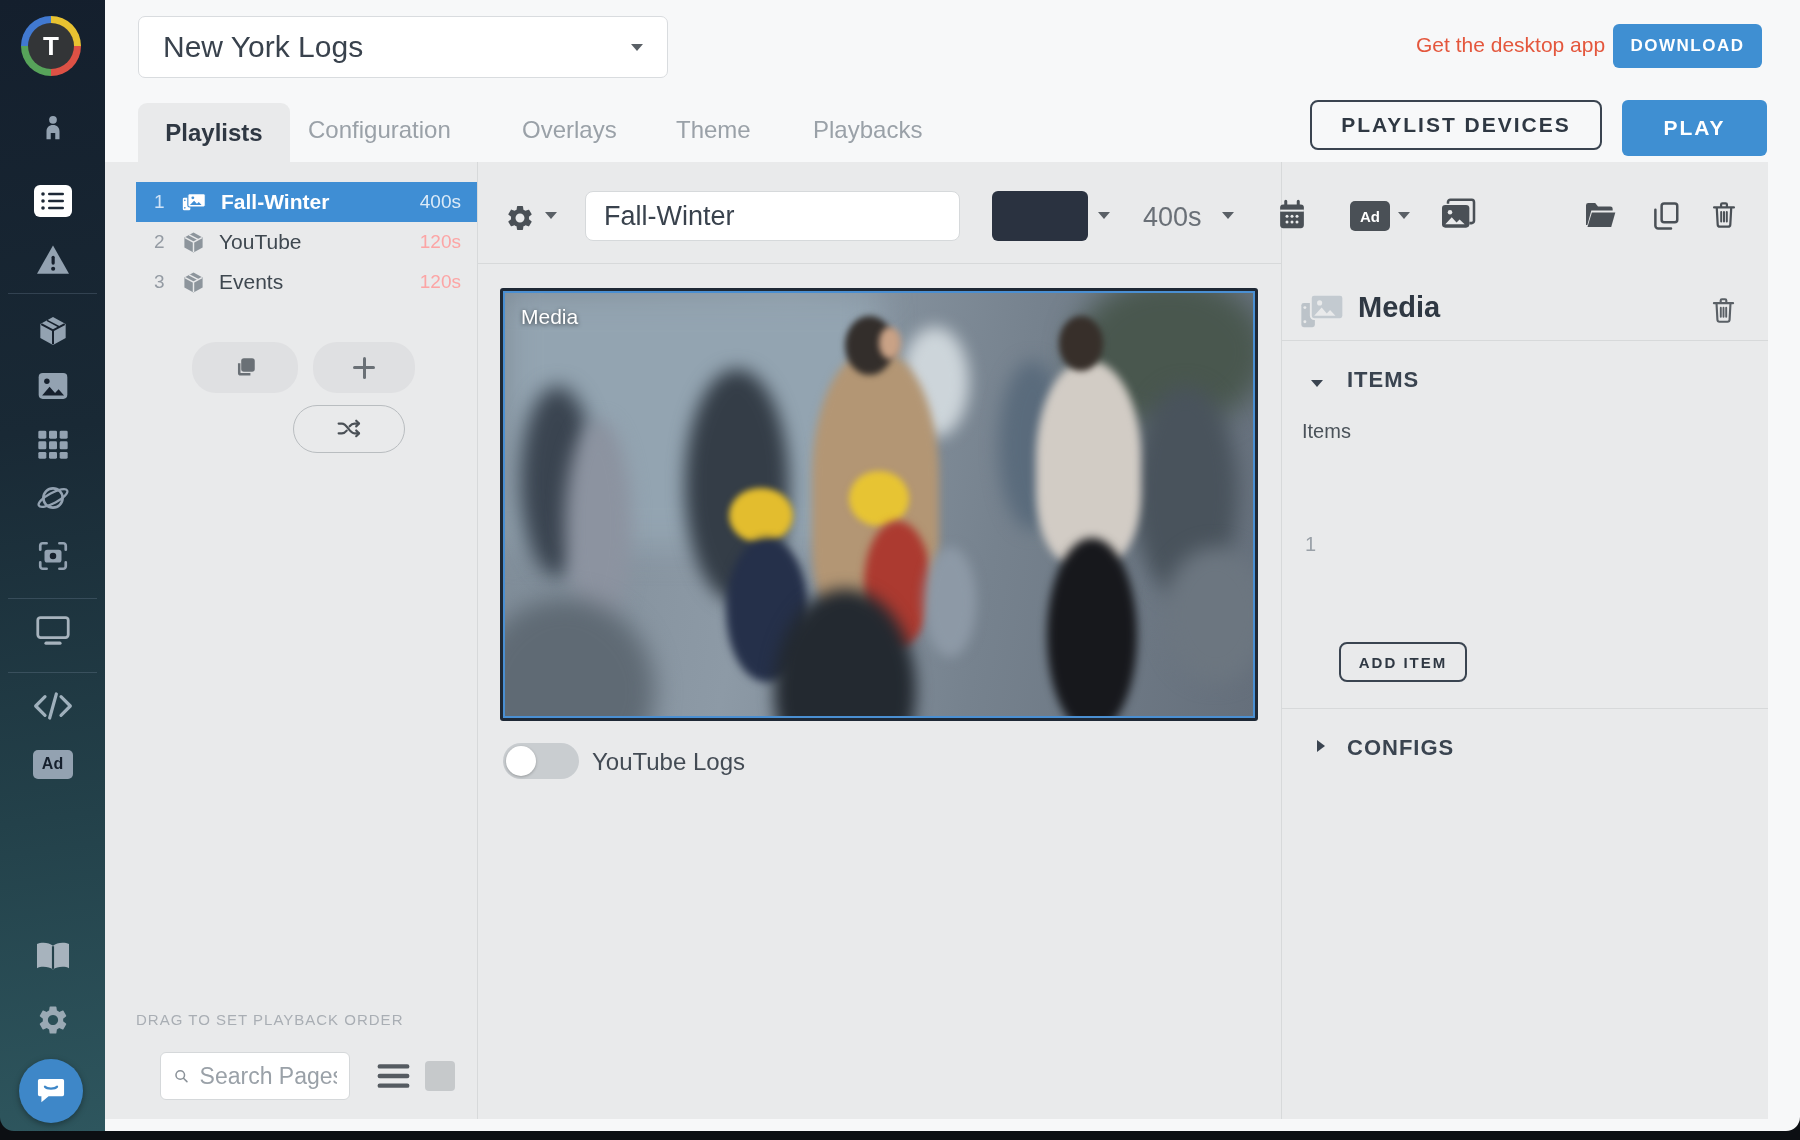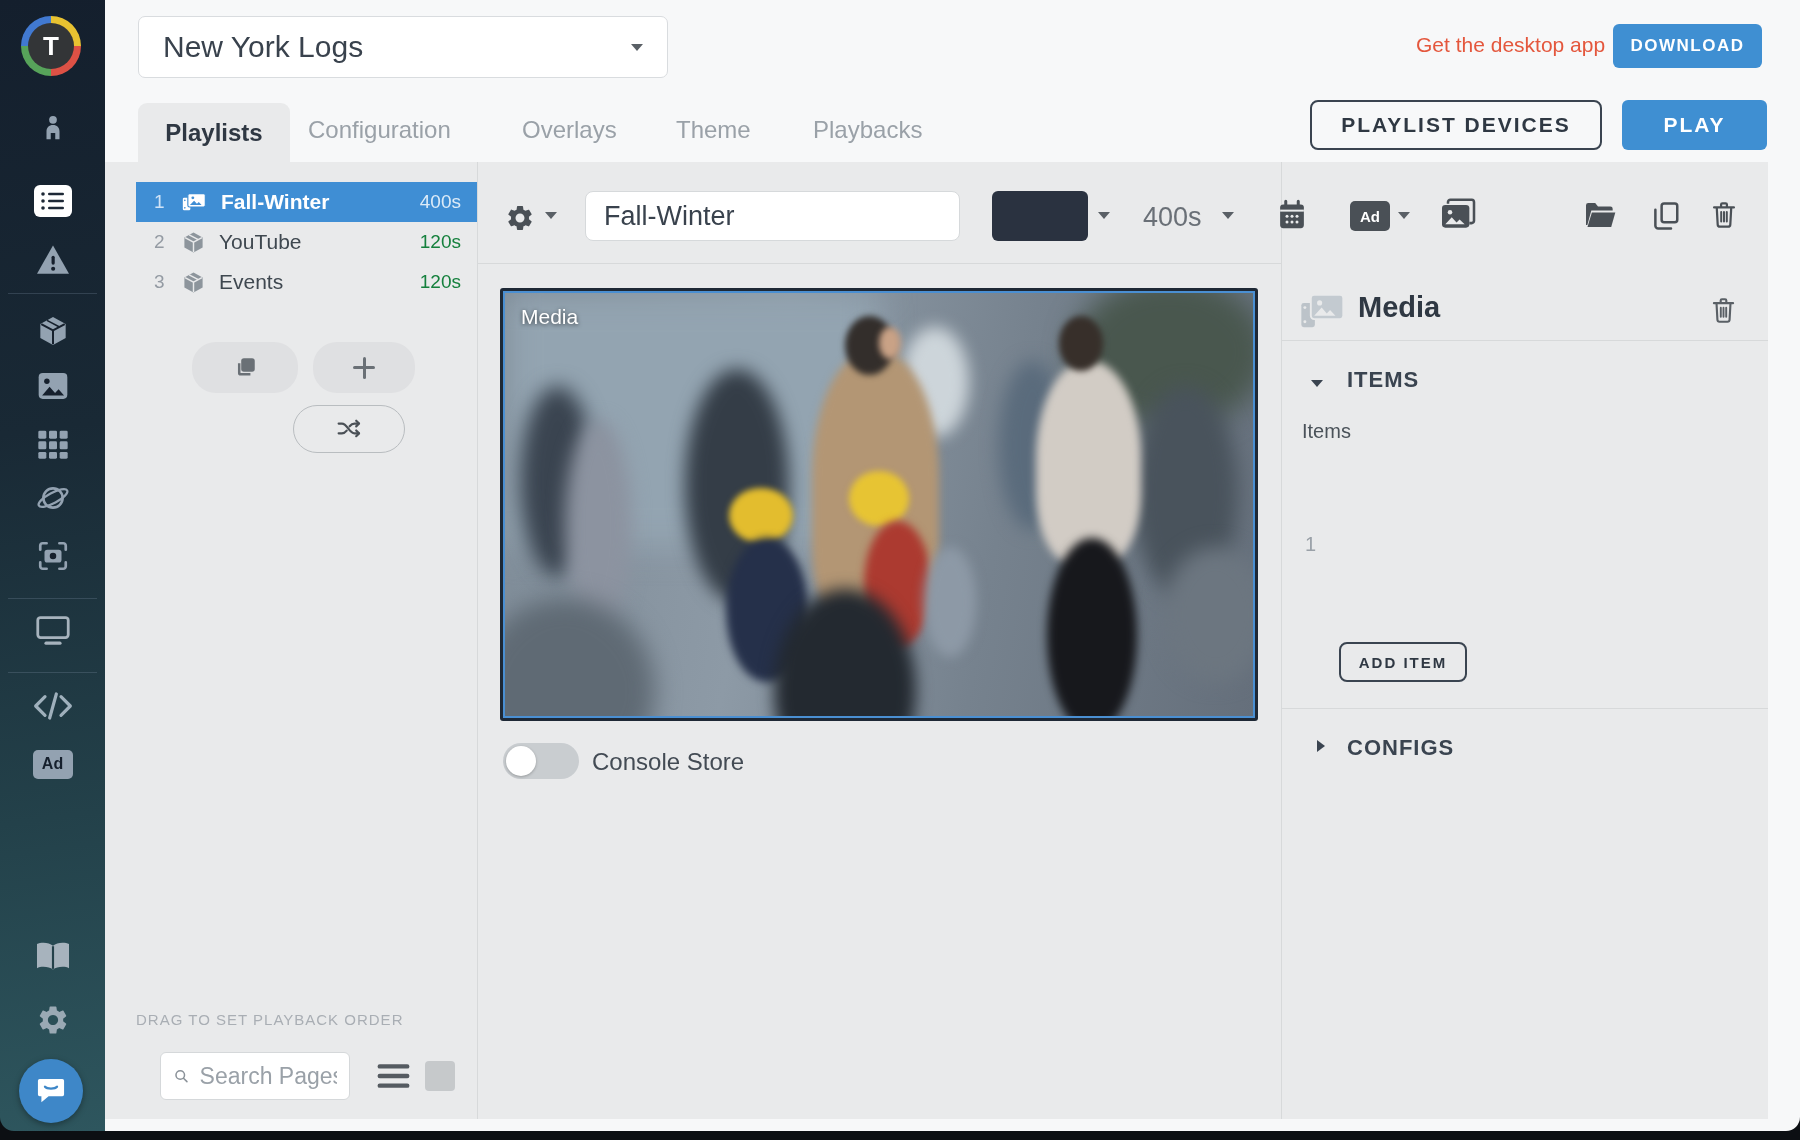--- a/index.html
+++ b/index.html
@@ -18,33 +18,33 @@
   .logo-core{width:46px;height:46px;border-radius:50%;background:#333537;color:#fff;display:flex;align-items:center;justify-content:center;font-size:26px;font-weight:bold;}
   .list-btn{width:38px;height:32px;background:#fff;border-radius:6px;display:flex;align-items:center;justify-content:center;}
   .ad-badge-side{width:40px;height:29px;background:#93a2b1;border-radius:5px;color:#16202d;font-weight:bold;font-size:16px;display:flex;align-items:center;justify-content:center;}
   .chat-fab{left:19px;top:1059px;width:64px;height:64px;border-radius:50%;background:#3e87c8;display:flex;align-items:center;justify-content:center;box-shadow:0 2px 6px rgba(0,0,0,.35);}
   
   .store-select{left:138px;top:16px;width:530px;height:62px;background:#fff;border:1px solid #d9dcdf;border-radius:7px;display:flex;align-items:center;padding:0 24px;box-sizing:border-box;color:#39424d;font-size:30px;}
   .store-select .sp{flex:1;}
   .red-link{left:1416px;top:33px;color:#e4573d;font-size:21px;cursor:pointer;}
   .btn-blue{background:#3f8fd2;color:#fff;border:none;border-radius:6px;font-weight:bold;font-family:"Liberation Sans",sans-serif;display:flex;align-items:center;justify-content:center;cursor:pointer;}
   .dl-btn{left:1613px;top:24px;width:149px;height:44px;font-size:17px;letter-spacing:1.5px;}
-  .play-btn{left:1622px;top:100px;width:145px;height:50px;font-size:21px;letter-spacing:2px;}
+  .play-btn{left:1622px;top:100px;width:145px;height:56px;font-size:21px;letter-spacing:2px;}
   .pd-btn{left:1310px;top:100px;width:292px;height:50px;background:transparent;border:2px solid #3a4450;border-radius:8px;color:#2f3843;font-weight:bold;font-size:21px;letter-spacing:2px;display:flex;align-items:center;justify-content:center;box-sizing:border-box;cursor:pointer;}
   
   .tab-active{left:138px;top:103px;width:152px;height:59px;background:#e9eaeb;border-radius:9px 9px 0 0;display:flex;align-items:center;justify-content:center;color:#2f3843;font-size:24px;font-weight:700;}
   .tab{top:116px;color:#9aa1a8;font-size:24px;cursor:pointer;}
   
   .cdown{display:inline-block;width:0;height:0;border:6px solid transparent;border-top:7px solid #5a6066;border-bottom:none;}
   .cright{display:inline-block;width:0;height:0;border:6px solid transparent;border-left:8px solid #3a4450;border-right:none;}
   
   .prow{left:136px;width:341px;height:40px;display:flex;align-items:center;box-sizing:border-box;cursor:pointer;}
   .prow .num{width:28px;padding-left:18px;font-size:19px;color:#949ba3;}
   .prow .lbl{flex:1;margin-left:14px;font-size:21px;color:#3f4850;font-weight:500;white-space:nowrap;}
-  .prow .dur{padding-right:16px;font-size:19px;color:#15803d;}
+  .prow .dur{padding-right:16px;font-size:19px;color:#fca5a5;}
   .prow.sel{background:#3f8ed4;}
   .prow.sel .num{color:#cfe3f7;}
   .prow.sel .lbl{color:#fff;font-weight:bold;}
   .prow.sel .dur{color:#dcebf8;}
   .pill{background:#dfe0e2;border:none;border-radius:24px;display:flex;align-items:center;justify-content:center;cursor:pointer;}
   .shuffle-btn{left:293px;top:405px;width:112px;height:48px;background:transparent;border:1px solid #b9bdc0;border-radius:26px;display:flex;align-items:center;justify-content:center;cursor:pointer;}
   .plus-h{width:22px;height:3px;background:#6a7076;border-radius:2px;}
   .plus-v{width:3px;height:22px;background:#6a7076;border-radius:2px;position:absolute;}
   .drag-hint{left:136px;top:1011px;width:341px;text-align:left;color:#a9aeb4;font-size:15px;letter-spacing:1px;}
   .search-box{left:160px;top:1052px;width:190px;height:48px;background:#fff;border:1px solid #d5d8da;border-radius:6px;display:flex;align-items:center;padding:0 10px 0 12px;box-sizing:border-box;}
@@ -388,21 +388,21 @@
       <i class="b" style="left:36%;top:70%;width:19%;height:48%;background:#232930;filter:blur(8px);"></i>
       <i class="b" style="left:-4%;top:72%;width:24%;height:44%;background:#5f6a74;filter:blur(12px);"></i>
       <i class="b" style="left:88%;top:60%;width:14%;height:32%;background:#6c7680;filter:blur(10px);"></i>
       <span class="pv-label">Media</span>
     </div>
   </div>
 
   <div class="abs toggle">
     <span class="knob"></span>
   </div>
-  <span class="abs console-lbl">Console Store</span>
+  <span class="abs console-lbl">YouTube Logs</span>
 
   <div class="abs" style="left:1300px;top:292px;">
     <svg width="46" height="38" viewBox="0 0 34 28">
         <rect x="1" y="8" width="10" height="18" rx="1.8" fill="#bcc3c9"></rect>
         <circle cx="3.6" cy="11.5" r="1.1" fill="#e9eaeb"></circle>
         <circle cx="3.6" cy="22" r="1.1" fill="#e9eaeb"></circle>
         <rect x="8" y="2" width="24" height="18" rx="2.4" fill="#c3cad0" stroke="#e9eaeb" stroke-width="1.4"></rect>
         <circle cx="14.5" cy="8" r="1.9" fill="#e9eaeb"></circle>
         <path d="M10.5 17.5l5.5-6 3.8 4.3 2.4-2.5 4 4.2z" fill="#e9eaeb"></path>
       </svg>

